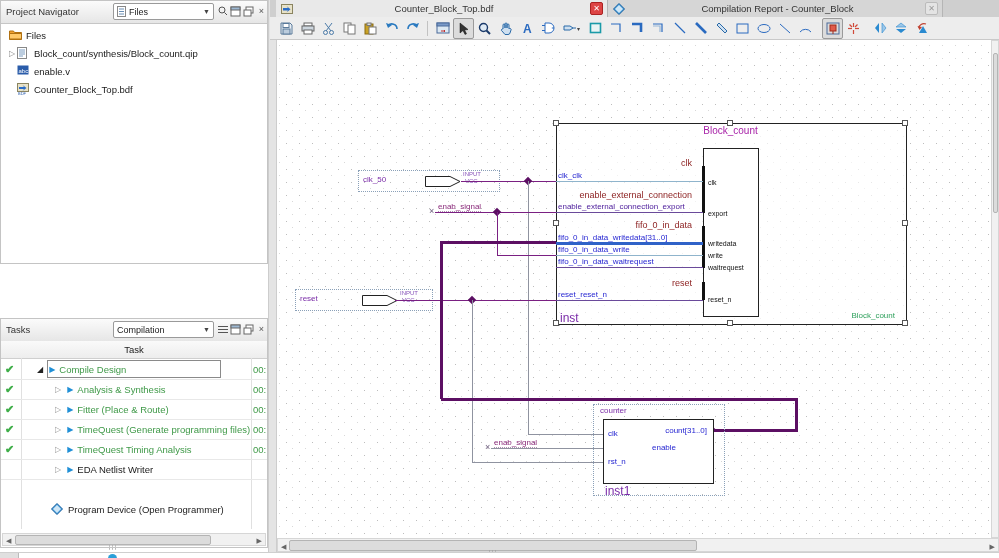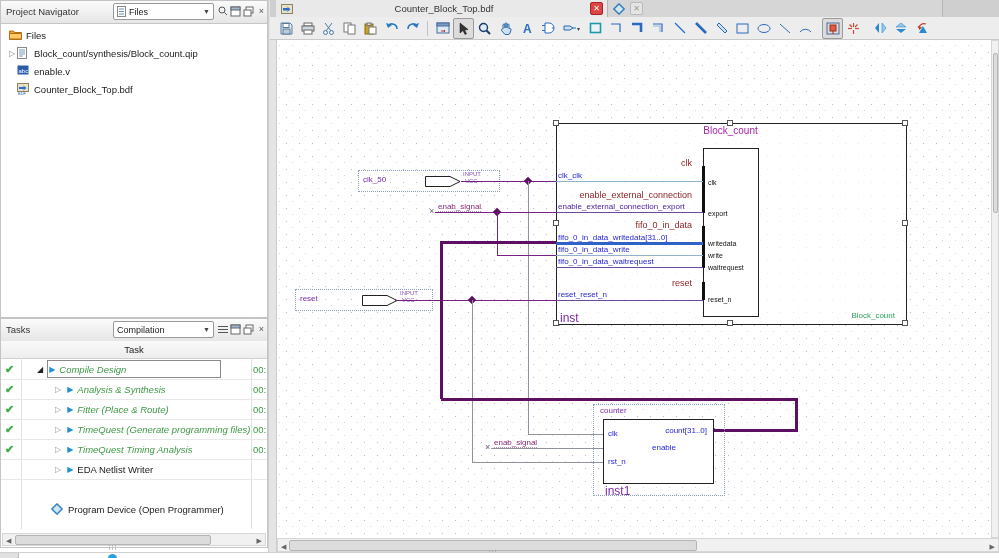--- a/index.html
+++ b/index.html
@@ -21,21 +21,21 @@
   .icon16{width:13px;height:12px;margin-right:4px;position:relative;flex:0 0 auto;}
   
   .task-head{position:absolute;left:0;right:0;top:22px;height:17px;background:linear-gradient(#fafafa,#ededed);
     border-bottom:1px solid #cfcfcf;font-size:9.5px;display:flex;align-items:center;justify-content:center;color:#222;}
   .task-row{position:absolute;left:0;right:0;height:20px;border-bottom:1px solid #e8e8e8;font-size:9.5px;
     display:flex;align-items:center;}
   .chk{position:absolute;left:4px;width:14px;color:#3fae49;font-weight:bold;font-size:11px;}
   .play{color:#1f8fd6;font-size:8px;margin-right:4px;}
   .exp-solid{color:#222;font-size:8px;}
   .exp-hollow{color:#999;font-size:8px;}
-  .t-green{color:#3f9948;font-style:italic;}
+  .t-green{color:#3f9948;}
   .t-time{position:absolute;left:252px;width:15px;overflow:hidden;white-space:nowrap;color:#3f9948;}
   .colline{position:absolute;top:0;bottom:0;width:1px;background:#e0e0e0;}
   
   #tabbar{position:absolute;left:270px;top:0;right:0;height:17px;background:#cfcfcf;border-bottom:1px solid #b5b5b5;}
   .tab{position:absolute;top:0;height:17px;display:flex;align-items:center;font-size:9.5px;color:#333;
     border-right:1px solid #b5b5b5;box-sizing:border-box;}
   .tab-label{flex:1;text-align:center;}
   .closebox{width:11px;height:11px;border-radius:2px;font-size:8px;line-height:11px;text-align:center;margin-right:4px;}
   .close-red{background:#d44; color:#fff;border:1px solid #a22;}
   .close-gray{background:#e4e4e4;color:#999;border:1px solid #bbb;}
@@ -68,21 +68,21 @@
   
   .sb-track{position:absolute;background:#f1f1f1;border:1px solid #d6d6d6;box-sizing:border-box;}
   .sb-thumb{position:absolute;background:#dcdcdc;border:1px solid #b4b4b4;border-radius:2px;box-sizing:border-box;}
   .sb-arrow{position:absolute;font-size:7px;color:#666;line-height:10px;}
   .grip{color:#9a9a9a;font-size:7px;letter-spacing:1px;}
 </style>
 </head>
 <body>
 <div id="root">
 
-<div class="panel" style="top:0;height:318px;">
+<div class="panel" style="top:0;height:264px;">
   <div class="panel-header">
     <div class="panel-title">Project Navigator</div>
     <div class="combo">
       <svg width="9" height="11" viewBox="0 0 9 11">
             <rect x="0.5" y="0.5" width="8" height="10" fill="#fff" stroke="#888"></rect>
             <line x1="2" y1="3" x2="7" y2="3" stroke="#6a8fb5"></line>
             <line x1="2" y1="5.5" x2="7" y2="5.5" stroke="#6a8fb5"></line>
             <line x1="2" y1="8" x2="7" y2="8" stroke="#6a8fb5"></line>
           </svg>
       <span>Files</span>
@@ -242,20 +242,21 @@
             <path d="M2,5 h5 l-1.5,-2 l4,3.2 l-4,3.2 l1.5,-2 h-5 z" fill="#2a6cc8"></path>
           </svg></span>
     <span class="tab-label">Counter_Block_Top.bdf</span>
     <span class="closebox close-red">✕</span>
   </div>
   <div class="tab" style="left:338px;width:335px;background:#d6d6d6;">
     <span class="icon16" style="margin-left:5px;"><svg width="12" height="12" viewBox="0 0 12 12">
             <path d="M6,0.5 L11.5,6 L6,11.5 L0.5,6 Z" fill="#3f9fe0" stroke="#1a5c9a"></path>
             <path d="M6,2 L10,6 L6,10 L2,6 Z" fill="#cfe6f6"></path>
           </svg></span>
+    <span class="tab-label">Compilation Report - Counter_Block</span>
     <span class="closebox close-gray">✕</span>
   </div>
 </div>
 
 <div id="toolbar">
   <div class="tb">
         <svg width="13" height="13" viewBox="0 0 13 13">
           <path d="M1,1 h9 l2,2 v9 h-11 z" fill="#e8eef4" stroke="#5a7a9a"></path>
           <rect x="3" y="1.5" width="6" height="4" fill="#fff" stroke="#5a7a9a"></rect>
           <rect x="3" y="7" width="7" height="5" fill="#bcd" stroke="#5a7a9a"></rect>

